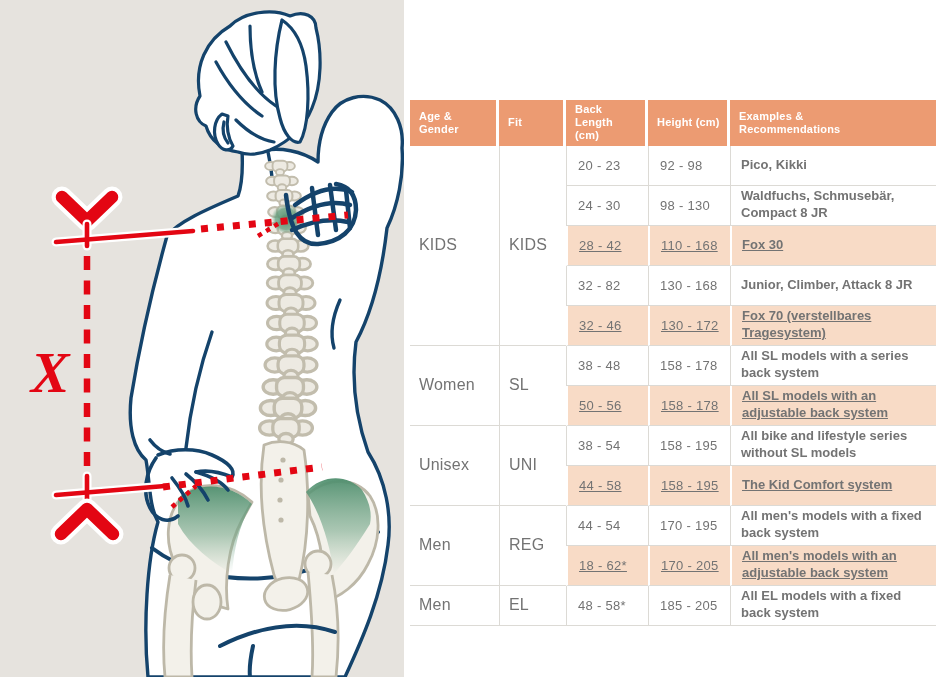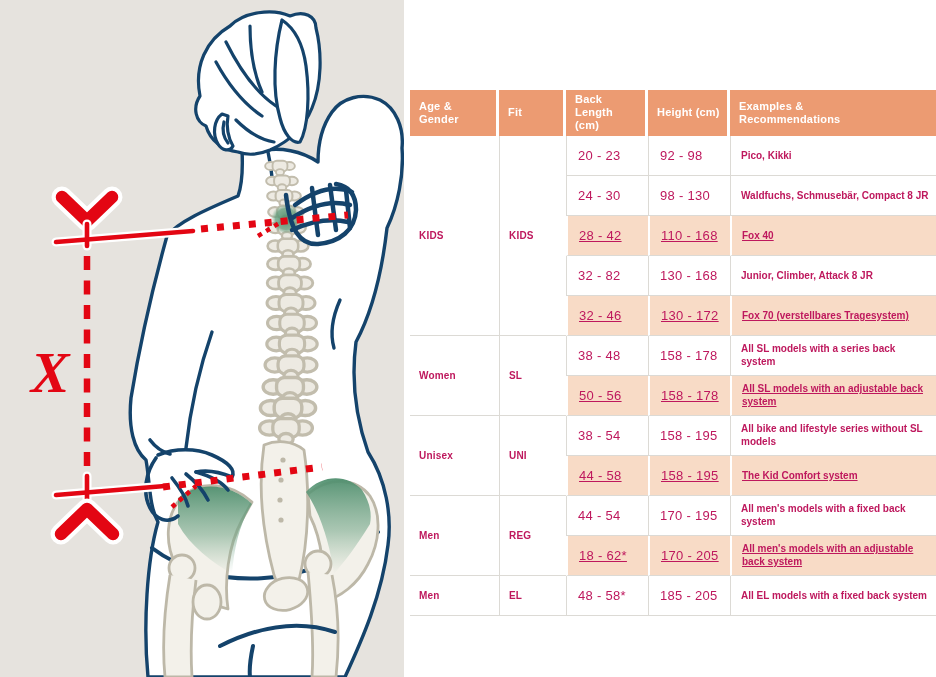--- a/index.html
+++ b/index.html
@@ -1,32 +1,32 @@
 <!DOCTYPE html>
 <html><head>
 <meta charset="utf-8">
 <style>
   html,body{margin:0;padding:0;background:#fff;}
   .stage{position:relative;width:936px;height:677px;overflow:hidden;background:#fff;
          font-family:"Liberation Sans",sans-serif;}
   .left-panel{position:absolute;left:0;top:0;width:404px;height:677px;background:#E6E3DE;}
   .left-panel svg{display:block;}
-  .table-wrap{position:absolute;left:410px;top:90px;width:526px;}
+  .table-wrap{position:absolute;left:410px;top:100px;width:526px;}
   table{border-collapse:separate;border-spacing:0;table-layout:fixed;width:526px;}
   col.c1{width:89px}col.c2{width:67px}col.c3{width:82px}col.c4{width:82px}col.c5{width:206px}
   thead th{background:#EC9B72;color:#fff;font-size:11px;font-weight:bold;text-align:left;
            vertical-align:middle;height:37px;padding:3px 4px 3px 9px;line-height:1.2;
            border-right:3px solid #fff;white-space:pre-line;letter-spacing:.2px;}
   thead th:last-child{border-right:none;}
-  tbody td{height:37px;vertical-align:middle;color:#be185d;border-bottom:1px solid #DCDAD5;
+  tbody td{height:37px;vertical-align:middle;color:#737373;border-bottom:1px solid #DCDAD5;
            background:#fff;overflow:hidden;}
-  td.age,td.fit{font-size:10px;font-weight:bold;padding-left:9px;letter-spacing:.2px;}
+  td.age,td.fit{font-size:16px;font-weight:normal;padding-left:9px;letter-spacing:.2px;}
   td.fit,td.back,td.height,td.examples{border-left:1px solid #DCDAD5;}
   td.back,td.height{font-size:13px;padding-left:11px;letter-spacing:.3px;}
-  td.examples{font-size:10px;font-weight:bold;padding-left:10px;padding-right:6px;line-height:1.3;}
+  td.examples{font-size:13px;font-weight:bold;padding-left:10px;padding-right:6px;line-height:1.3;}
   tr.hl td.back,tr.hl td.height,tr.hl td.examples{background:#F8DBC6;border-left:2px solid #fff;text-decoration:underline;}
 </style>
 </head>
 <body>
 
 <div class="stage">
 
   <div class="left-panel">
     <svg width="404" height="677" viewBox="0 0 404 677">
       <defs>
@@ -222,21 +222,21 @@
             <td class="examples">Pico, Kikki</td>
           </tr>
           <tr>
             <td class="back">24 - 30</td>
             <td class="height">98 - 130</td>
             <td class="examples">Waldfuchs, Schmusebär, Compact 8 JR</td>
           </tr>
           <tr class="hl">
             <td class="back">28 - 42</td>
             <td class="height">110 - 168</td>
-            <td class="examples">Fox 40</td>
+            <td class="examples">Fox 30</td>
           </tr>
           <tr>
             <td class="back">32 - 82</td>
             <td class="height">130 - 168</td>
             <td class="examples">Junior, Climber, Attack 8 JR</td>
           </tr>
           <tr class="hl">
             <td class="back">32 - 46</td>
             <td class="height">130 - 172</td>
             <td class="examples">Fox 70 (verstellbares Tragesystem)</td>

